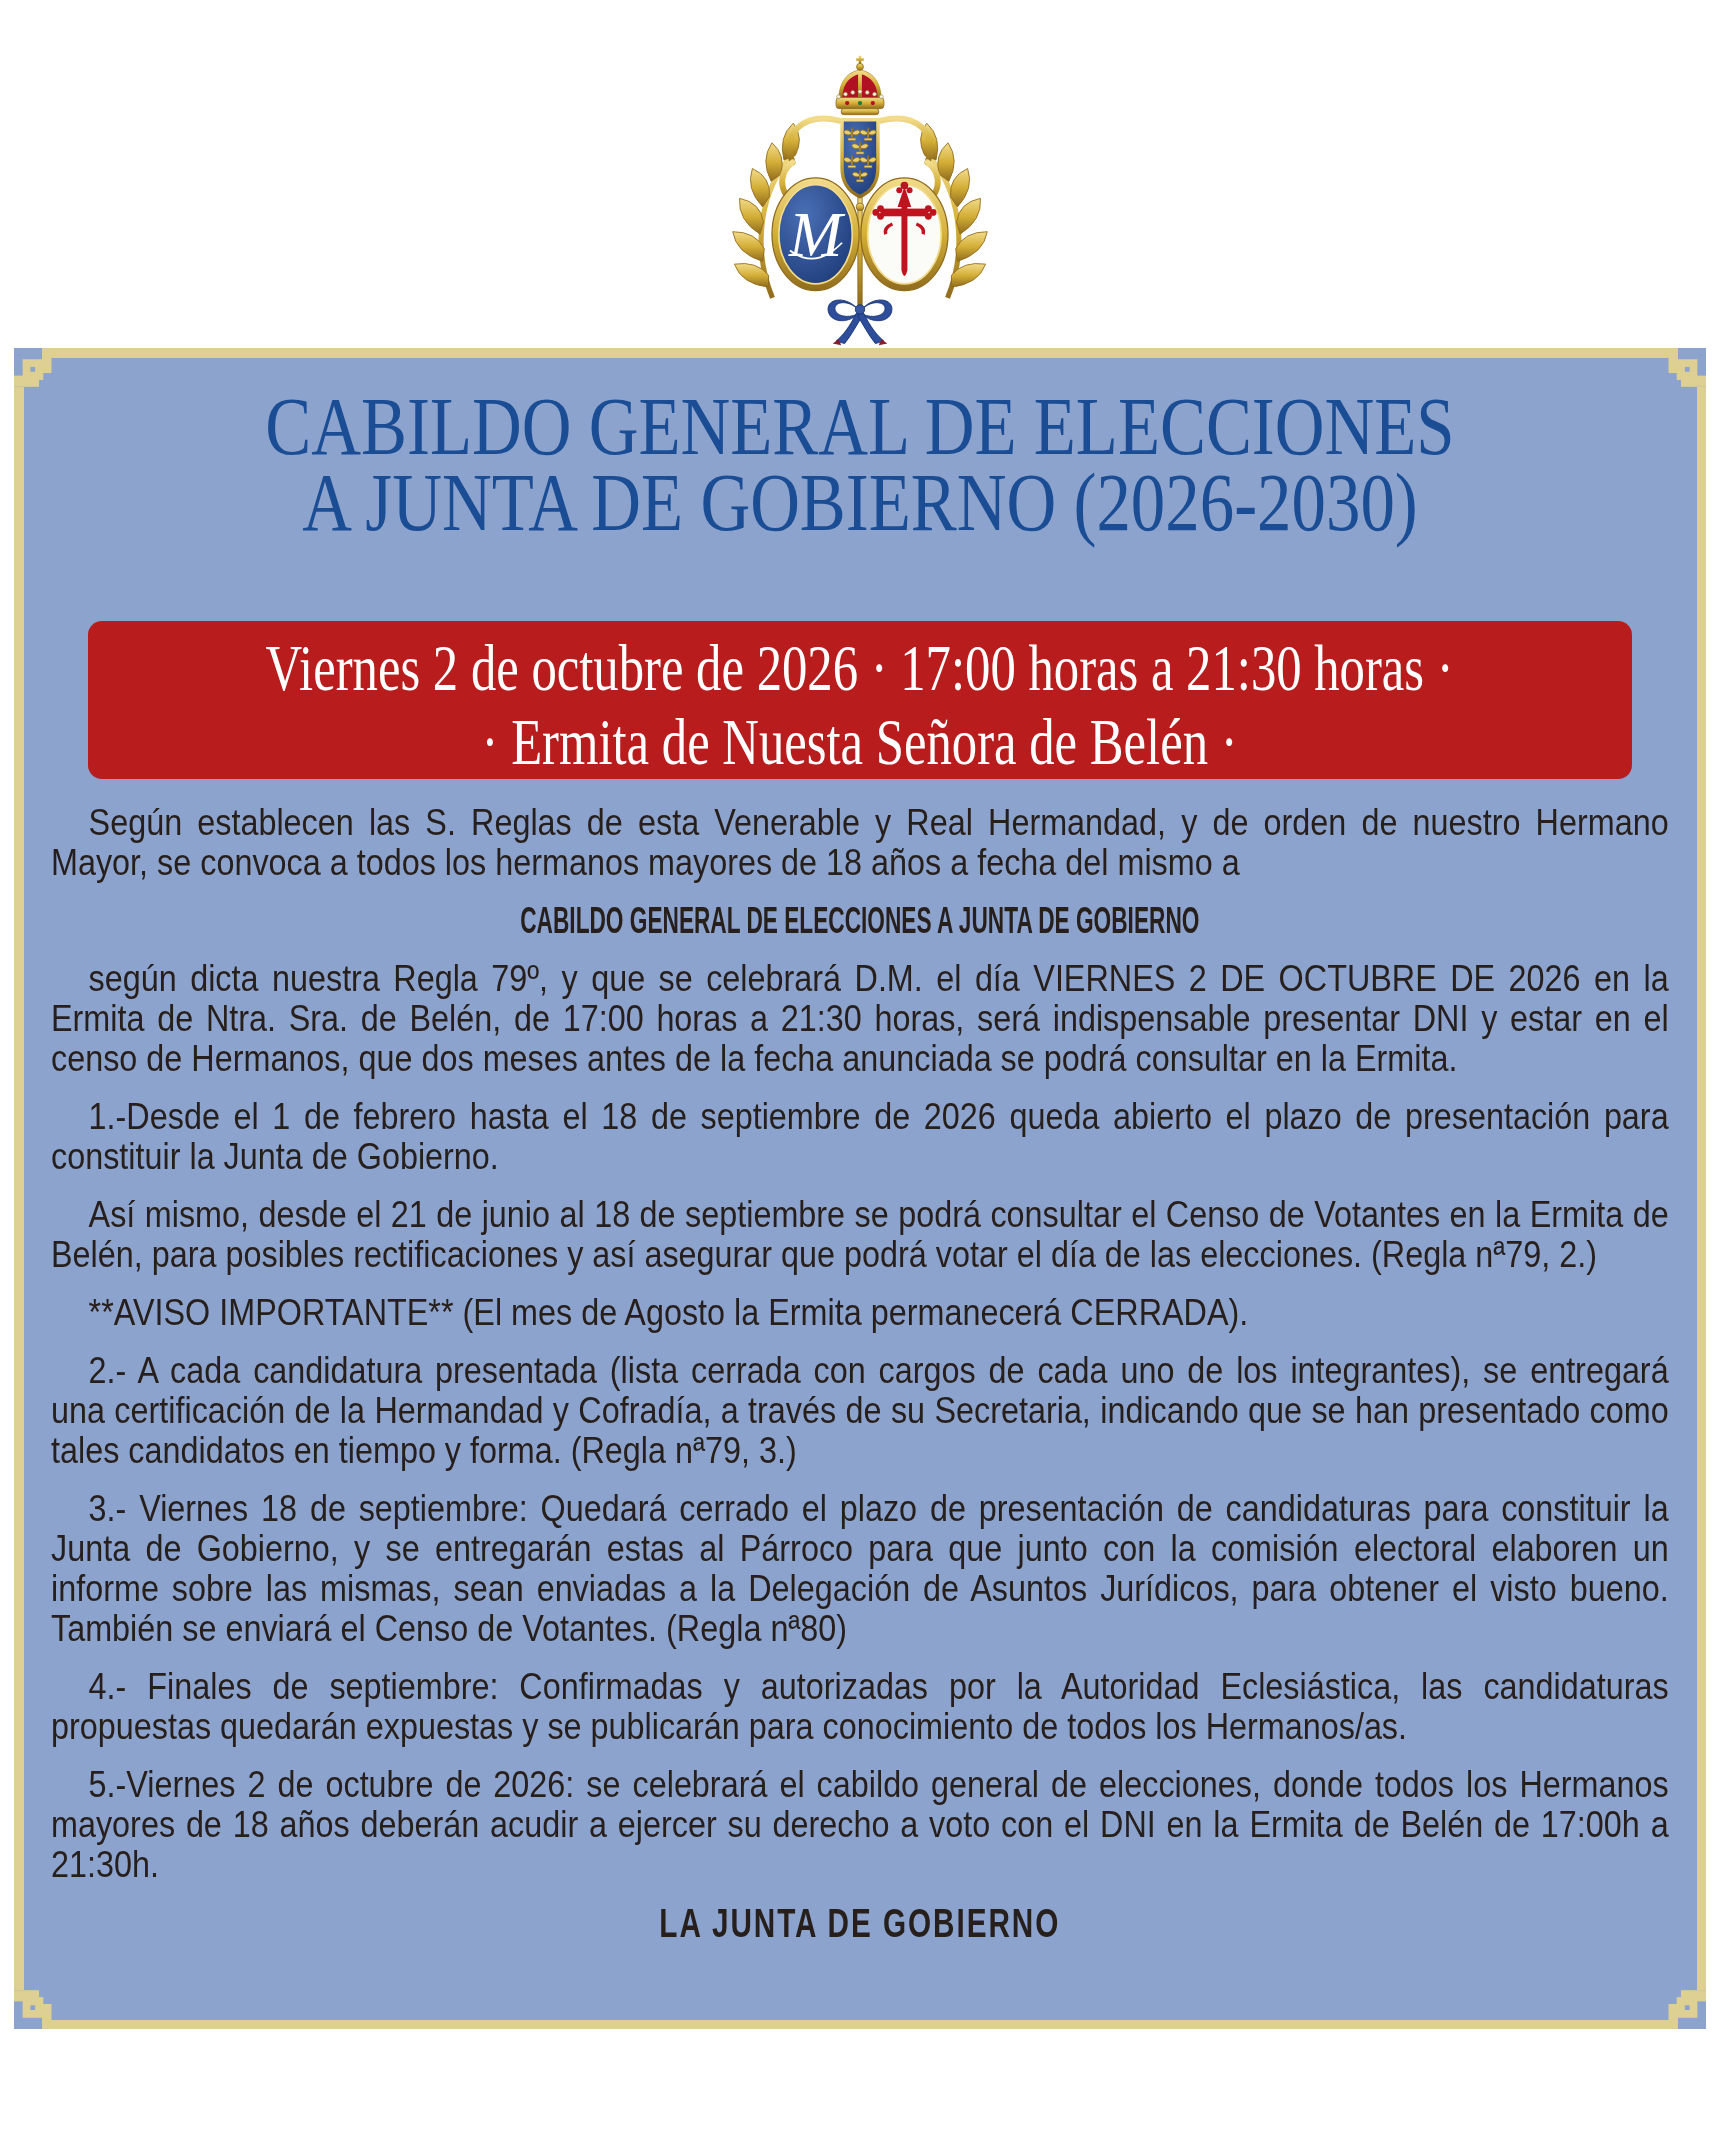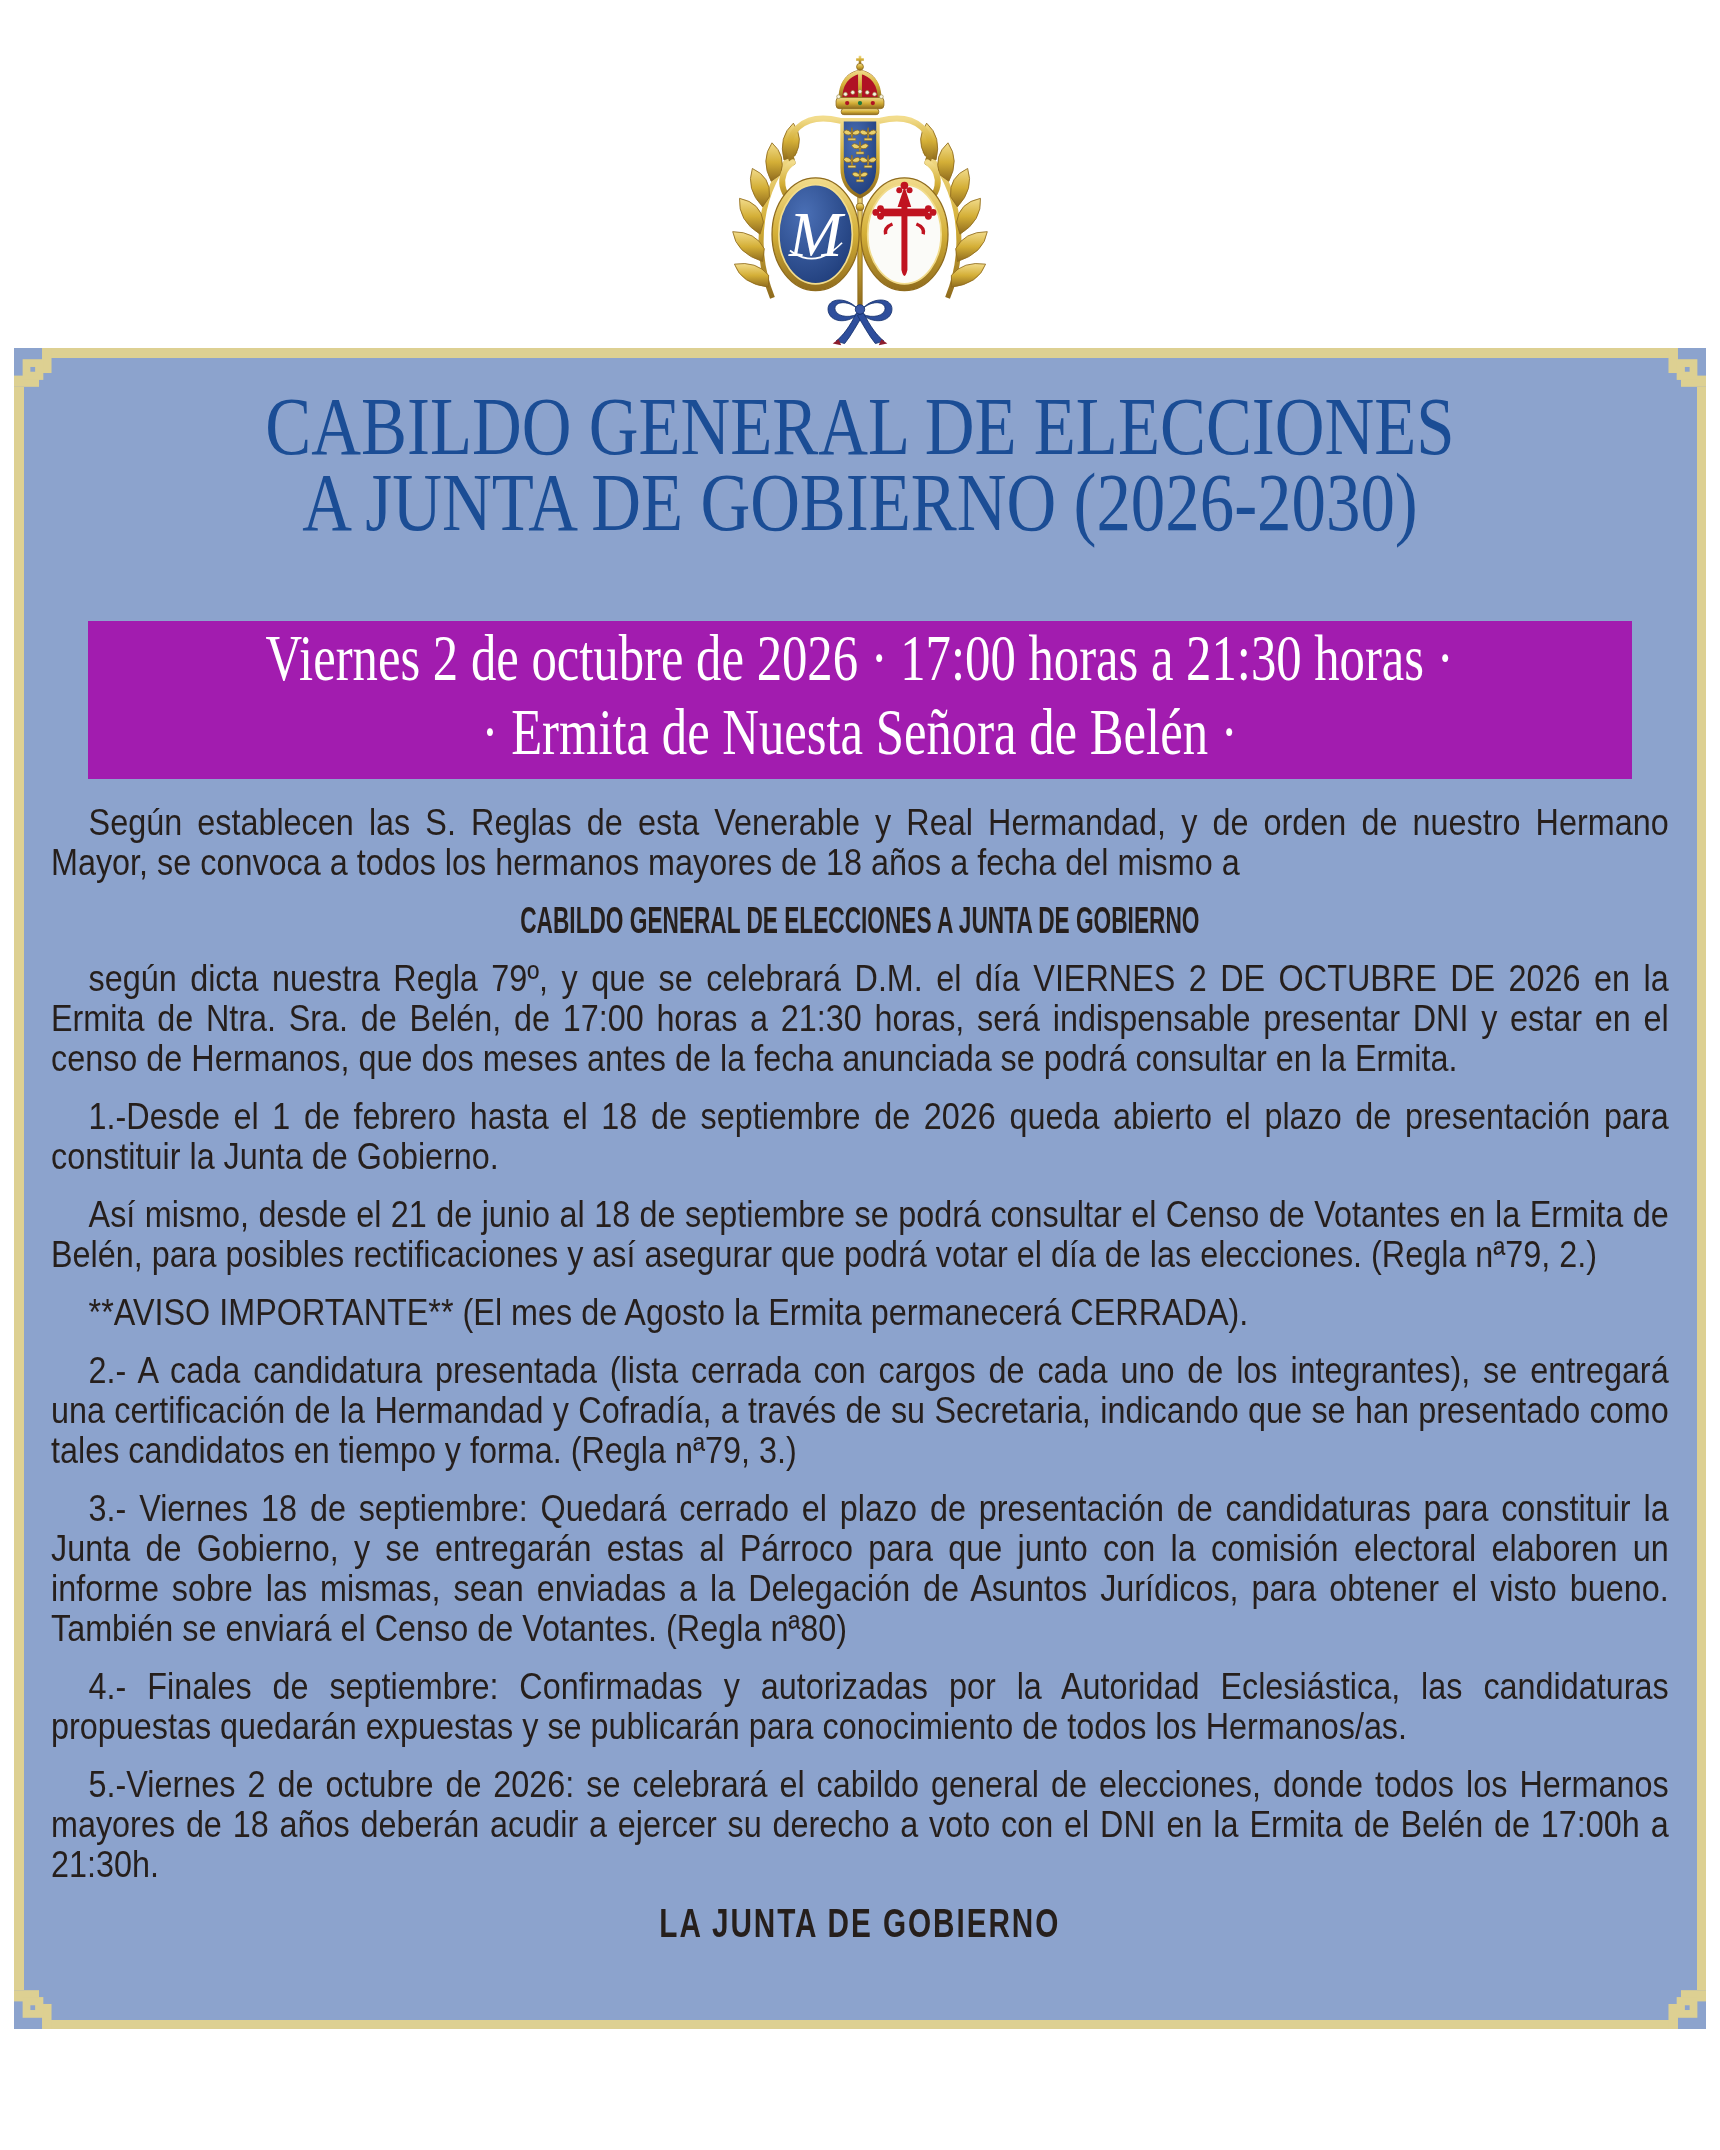--- a/index.html
+++ b/index.html
@@ -24,21 +24,21 @@
   .corner-br{right:0;bottom:0;transform:scale(-1,-1);}
 
   
   .title{position:absolute;left:0;right:0;top:41px;text-align:center;
          font-family:"Liberation Serif",serif;color:#1B4D95;
          font-size:82px;line-height:76px;font-weight:normal;
          transform:scaleX(0.84);transform-origin:50% 0;white-space:nowrap;}
 
   
   .banner{position:absolute;left:74px;top:273px;width:1544px;height:158px;
-          background:#a21caf;display:flex;align-items:flex-start;justify-content:center;}
+          background:#b91c1c;display:flex;align-items:flex-end;justify-content:center;border-radius:14px;}
   .banner-text{font-family:"Liberation Serif",serif;color:#ffffff;
                font-size:65px;line-height:74px;text-align:center;
                transform:scaleX(0.78);white-space:nowrap;}
 
   
   .content{position:absolute;left:37px;top:455px;width:1850px;
            transform:scaleX(0.8744);transform-origin:0 0;
            color:#261F1C;font-size:37px;line-height:40px;text-align:justify;}
   .content p{margin:0 0 18px 0;text-indent:43px;}
   .content .center-head{margin:0 0 18px 0;text-indent:0;text-align:center;

